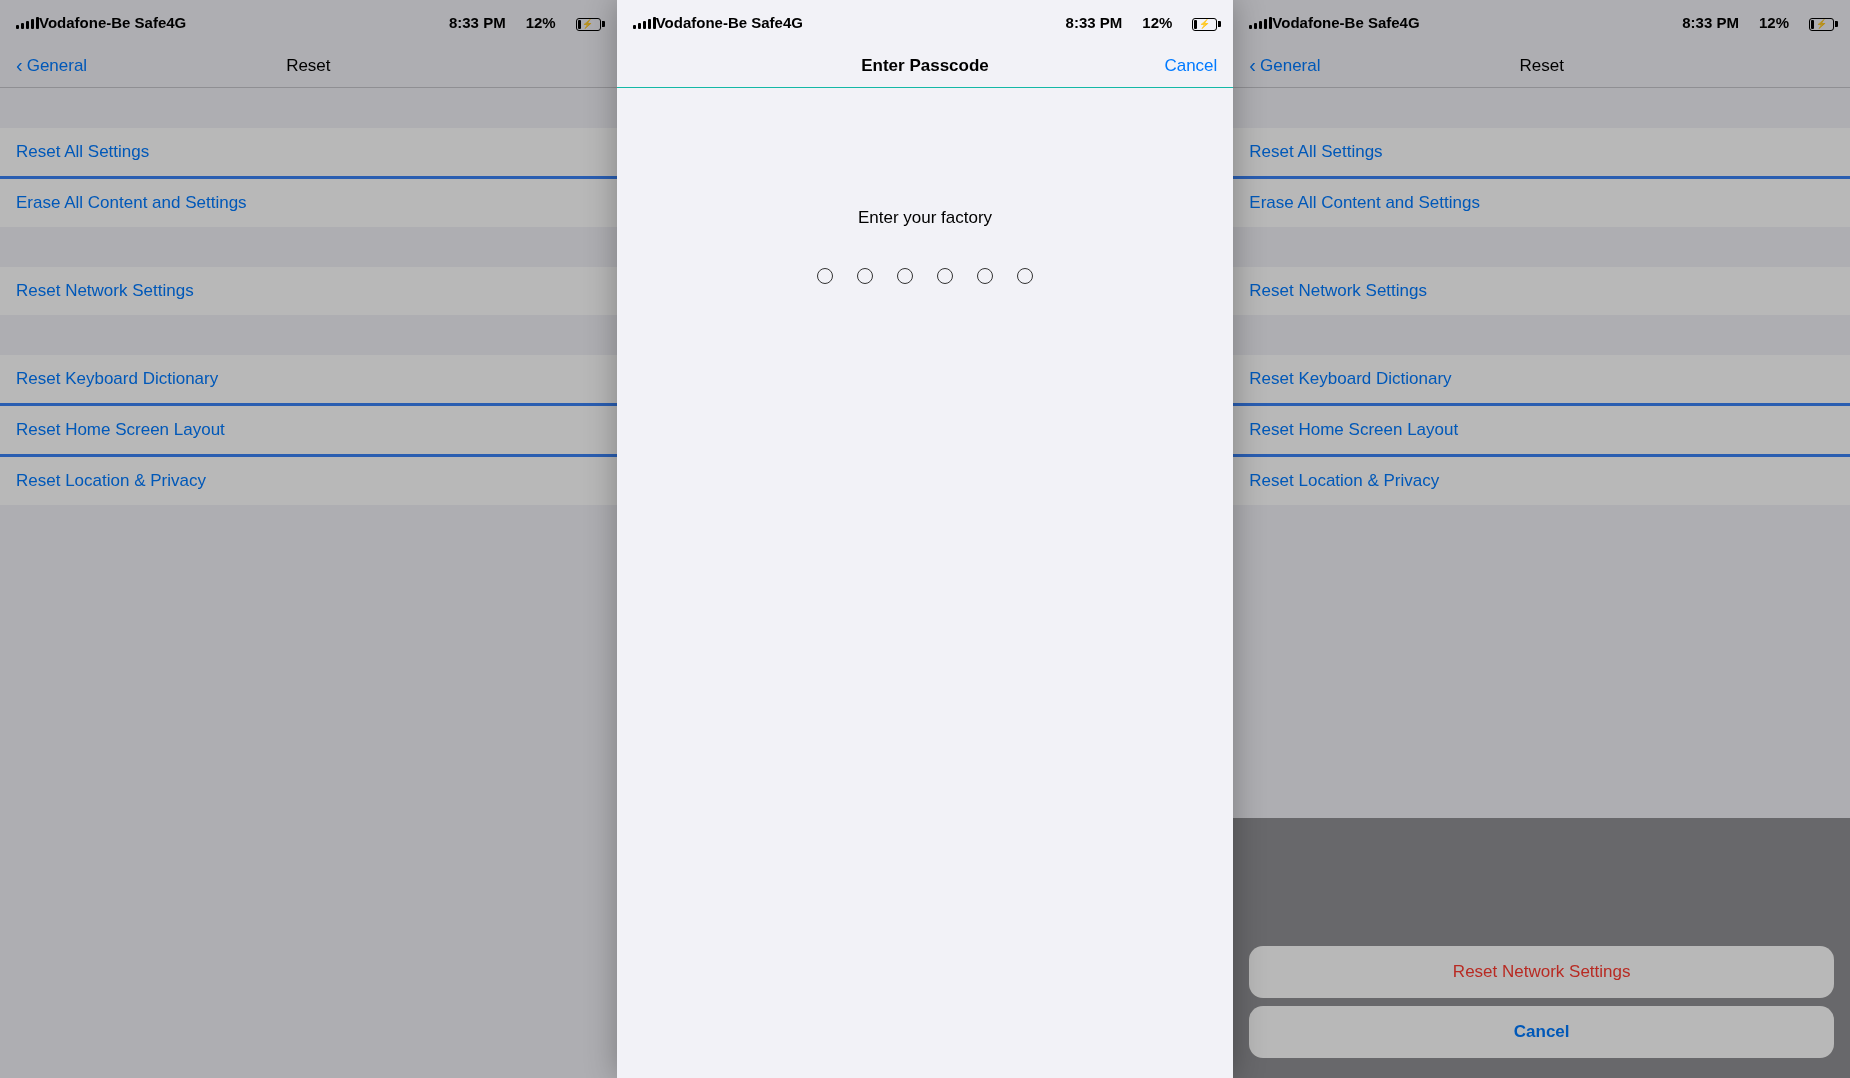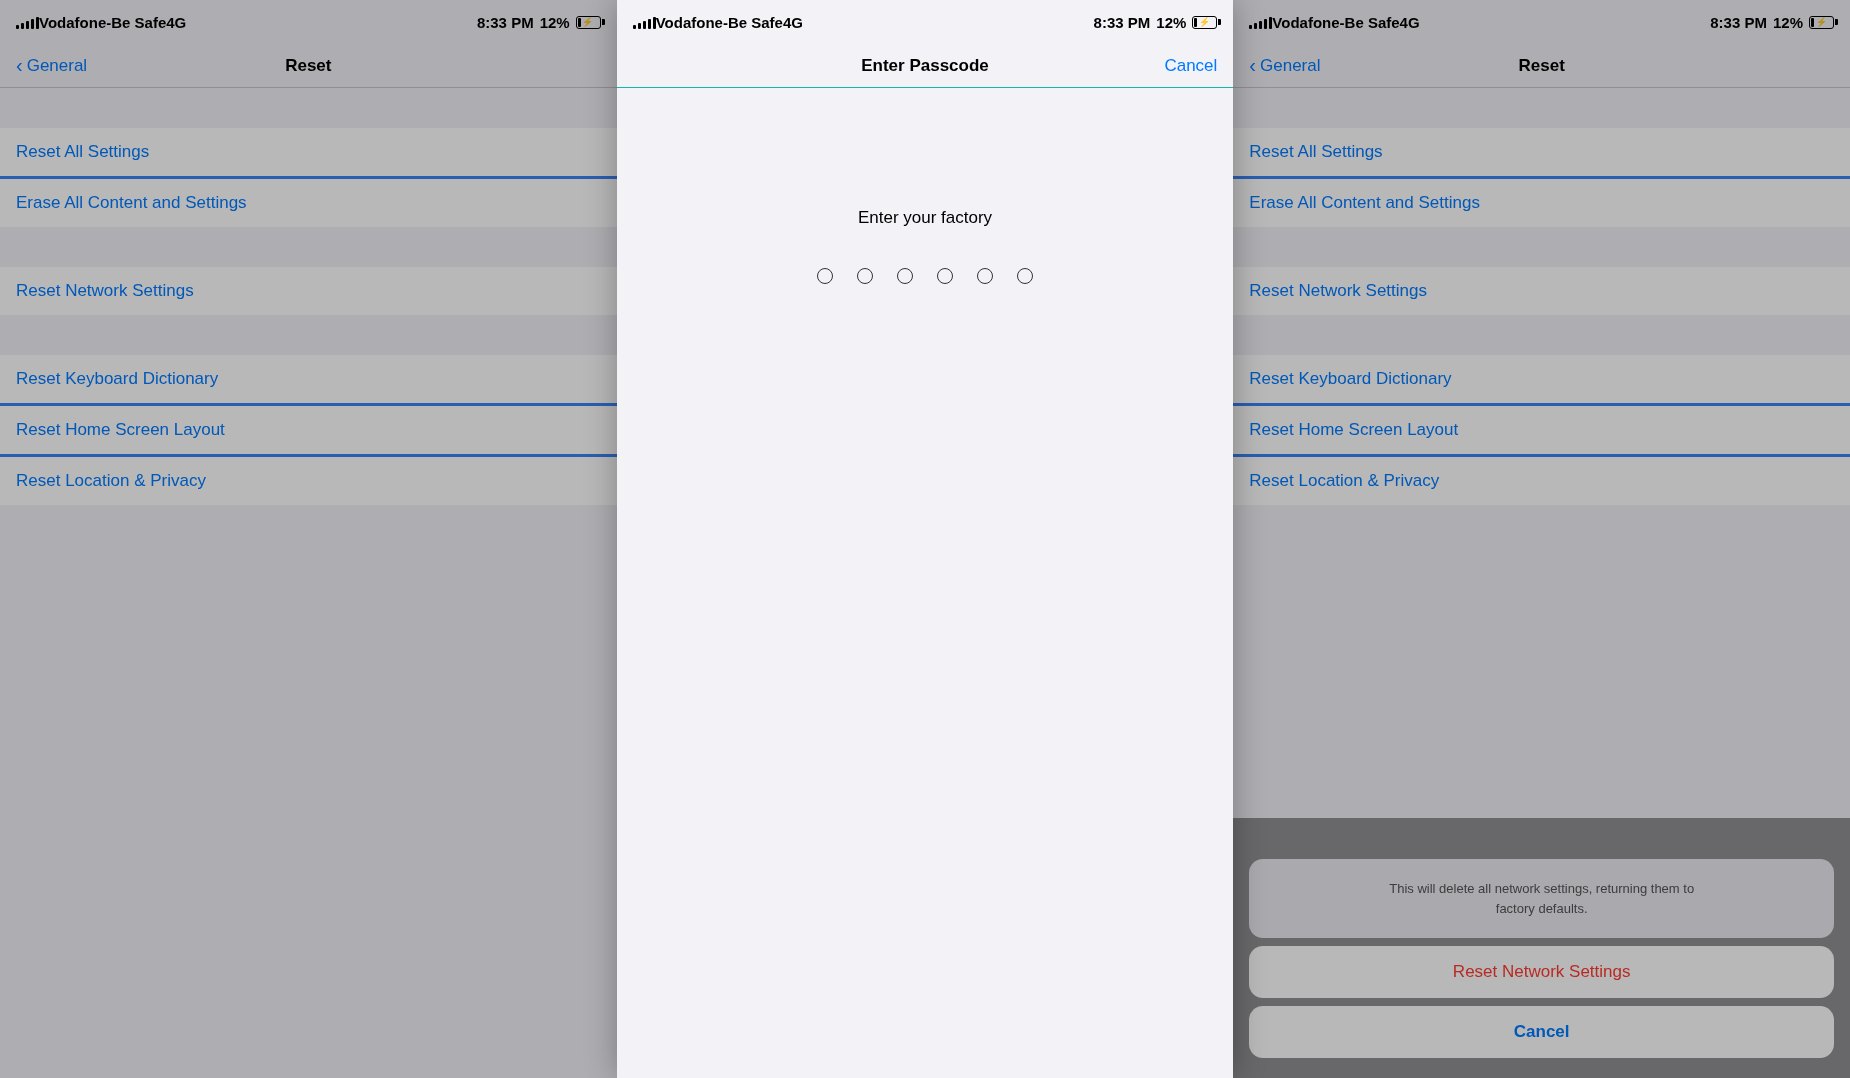--- a/index.html
+++ b/index.html
@@ -56,22 +56,22 @@
     }
 
     .bar {
       width: 3px;
       background: #000;
       border-radius: 1px;
     }
 
     .status-right {
       display: flex;
-      align-items: center;
-      gap: 6px;
+      align-items: flex-end;
+      gap: 20px;
       font-size: 15px;
       font-weight: 600;
     }
 
     .battery {
       width: 25px;
       height: 13px;
       border: 1.5px solid #000;
       border-radius: 3px;
       position: relative;
@@ -133,21 +133,21 @@
     }
 
     .nav-back-chevron {
       font-size: 20px;
       line-height: 1;
       margin-top: -1px;
     }
 
     .nav-title {
       font-size: 17px;
-      font-weight: 700;
+      font-weight: 400;
       color: #000;
     }
 
     
     .settings-content {
       flex: 1;
       overflow-y: auto;
       background: #f2f2f7;
     }
 
@@ -478,23 +478,20 @@
         <span>Reset Home Screen Layout</span>
       </div>
       <div class="settings-item">
         <span>Reset Location &amp; Privacy</span>
       </div>
     </div>
   </div>
 
   <div class="alert-overlay">
     <div class="alert-sheet">
-      <div class="alert-box">
-        <span class="alert-message">This will delete all network settings, returning them to<br>factory defaults.</span>
-      </div>
       <div class="alert-confirm-btn">
         <span class="alert-confirm-text">Reset Network Settings</span>
       </div>
       <div class="alert-cancel-btn">
         <span class="alert-cancel-text">Cancel</span>
       </div>
     </div>
   </div>
 </div>
 

